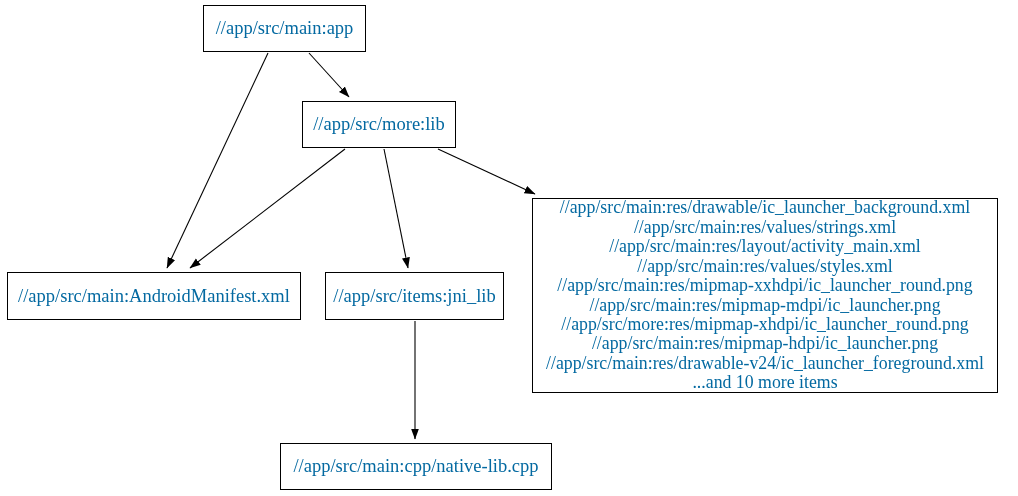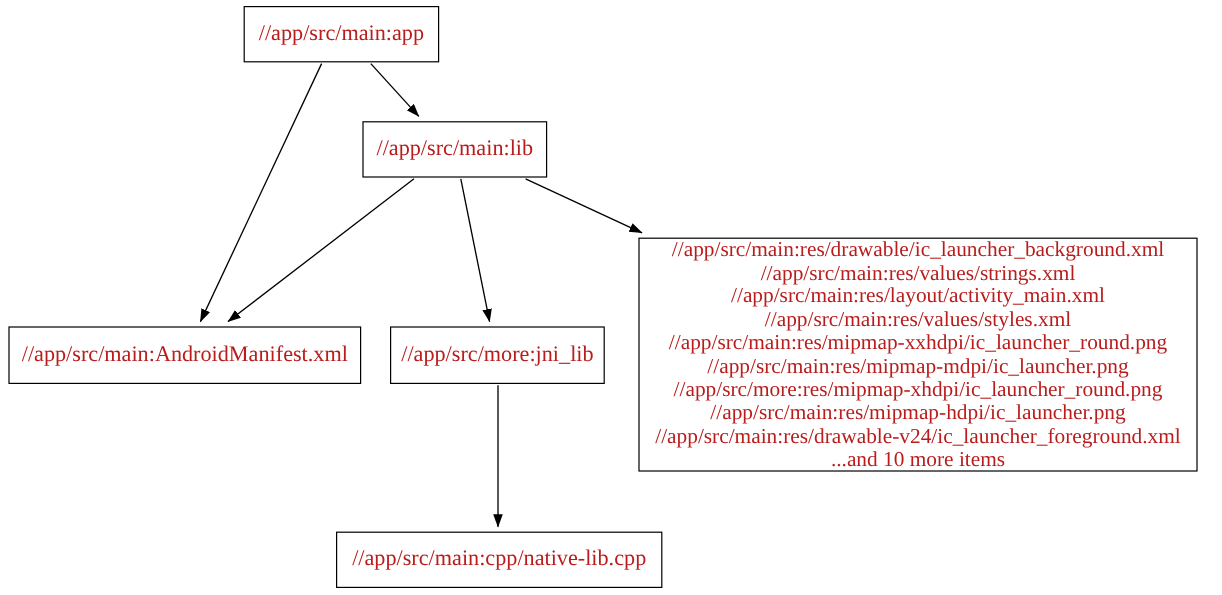--- a/index.html
+++ b/index.html
@@ -6,21 +6,21 @@
     margin: 0;
     padding: 0;
     background: #ffffff;
   }
   .canvas {
     position: relative;
     width: 1018px;
     height: 496px;
     background: #ffffff;
     font-family: "Liberation Serif", "DejaVu Serif", serif;
-    color: #b91c1c;
+    color: #0369a1;
     overflow: hidden;
   }
   svg.edges {
     position: absolute;
     left: 0;
     top: 0;
     width: 1018px;
     height: 496px;
   }
   svg.edges line {
@@ -66,29 +66,29 @@
     <line x1="384" y1="149" x2="408" y2="268" marker-end="url(#arrowhead)"></line>
     <line x1="438" y1="149" x2="535" y2="194" marker-end="url(#arrowhead)"></line>
     <line x1="415" y1="321" x2="415" y2="439" marker-end="url(#arrowhead)"></line>
   </svg>
 
   <div class="node" style="left:203px; top:5px; width:163px; height:47px;">
     <span>//app/src/main:app</span>
   </div>
 
   <div class="node" style="left:302px; top:101px; width:154px; height:47px;">
-    <span>//app/src/main:lib</span>
+    <span>//app/src/more:lib</span>
   </div>
 
   <div class="node" style="left:7px; top:272px; width:294px; height:48px;justify-content:center;">
     <span>//app/src/main:AndroidManifest.xml</span>
   </div>
 
   <div class="node" style="left:325px; top:272px; width:179px; height:48px;">
-    <span>//app/src/more:jni_lib</span>
+    <span>//app/src/items:jni_lib</span>
   </div>
 
   <div class="node multi" style="left:532px; top:198px; width:466px; height:195px;">
     <div class="res-line">//app/src/main:res/drawable/ic_launcher_background.xml</div>
     <div class="res-line">//app/src/main:res/values/strings.xml</div>
     <div class="res-line">//app/src/main:res/layout/activity_main.xml</div>
     <div class="res-line">//app/src/main:res/values/styles.xml</div>
     <div class="res-line">//app/src/main:res/mipmap-xxhdpi/ic_launcher_round.png</div>
     <div class="res-line">//app/src/main:res/mipmap-mdpi/ic_launcher.png</div>
     <div class="res-line">//app/src/more:res/mipmap-xhdpi/ic_launcher_round.png</div>

